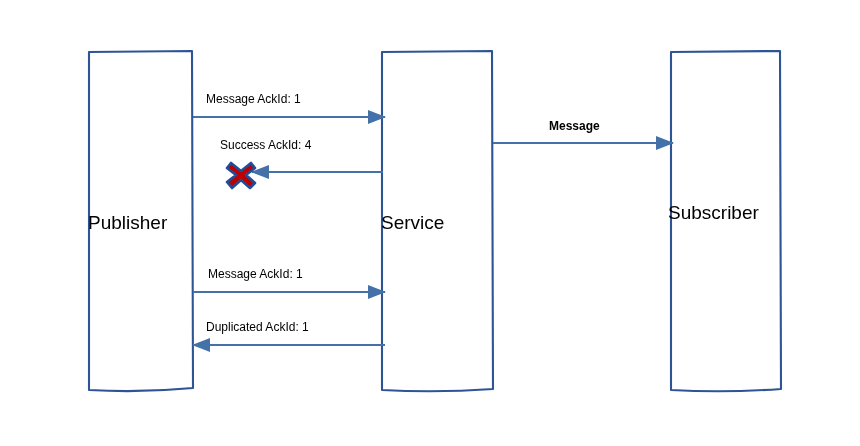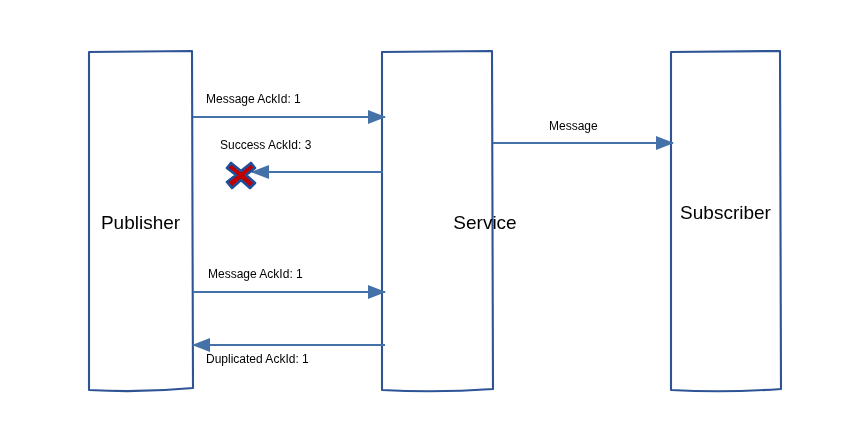--- a/index.html
+++ b/index.html
@@ -23,21 +23,21 @@
     top: 0;
     width: 860px;
     height: 446px;
   }
   .lifeline-label {
     position: absolute;
     font-family: "Liberation Sans", sans-serif;
     font-size: 19px;
     color: #000000;
     white-space: nowrap;
-    text-align: center;
+    text-align: left;
     line-height: 1;
   }
   .msg-label {
     position: absolute;
     font-family: "Liberation Sans", sans-serif;
     font-size: 12px;
     color: #000000;
     white-space: nowrap;
     line-height: 1;
   }
@@ -79,27 +79,27 @@
 
     <line x1="385" y1="345" x2="193" y2="345" stroke="#4472A8" stroke-width="2" marker-end="url(#arrowhead-left)"></line>
 
     <g>
       <path d="M 231,163 L 241,171 L 251,163 L 255,168 L 246,175 L 255,183 L 250,188 L 241,180 L 232,188 L 227,182 L 236,175 L 227,168 Z" fill="#C00000" stroke="#1F4E99" stroke-width="2.6" stroke-linejoin="round"></path>
     </g>
   </svg>
 
   <div class="lifeline-label" style="left:88px; top:213px; width:105px;">Publisher</div>
 
-  <div class="lifeline-label" style="left:381px; top:213px; width:112px;margin-left:48px;">Service</div>
+  <div class="lifeline-label" style="left:381px; top:213px; width:112px;">Service</div>
 
   <div class="lifeline-label" style="left:668px; top:203px; width:115px;">Subscriber</div>
 
   <div class="msg-label" style="left:206px; top:93px;">Message AckId: 1</div>
 
-  <div class="msg-label" style="left:220px; top:139px;">Success AckId: 3</div>
+  <div class="msg-label" style="left:220px; top:139px;">Success AckId: 4</div>
 
-  <div class="msg-label" style="left:549px; top:120px;">Message</div>
+  <div class="msg-label" style="left:549px; top:120px;font-weight:bold;">Message</div>
 
   <div class="msg-label" style="left:208px; top:268px;">Message AckId: 1</div>
 
-  <div class="msg-label" style="left:206px; top:321px;margin-top:32px;">Duplicated AckId: 1</div>
+  <div class="msg-label" style="left:206px; top:321px;">Duplicated AckId: 1</div>
 
 </div>
 
 </body></html>

